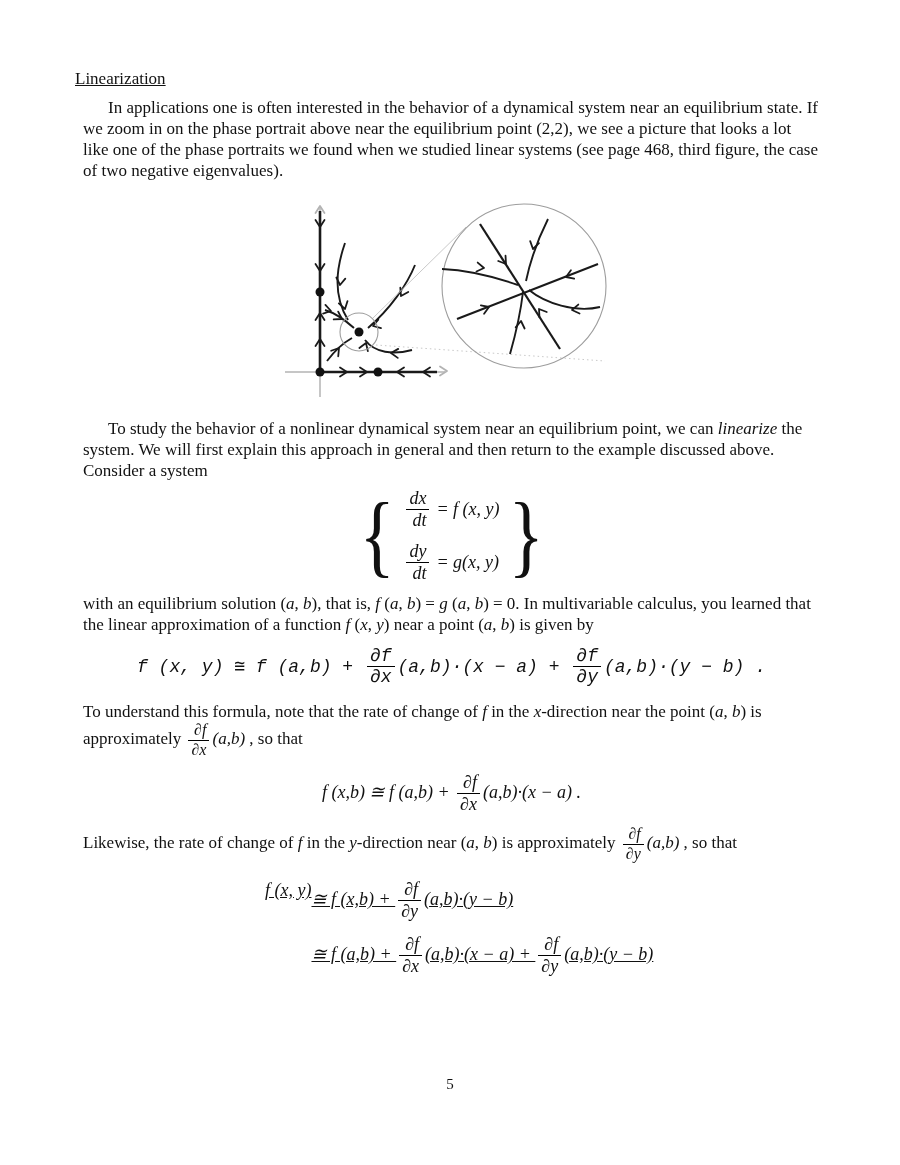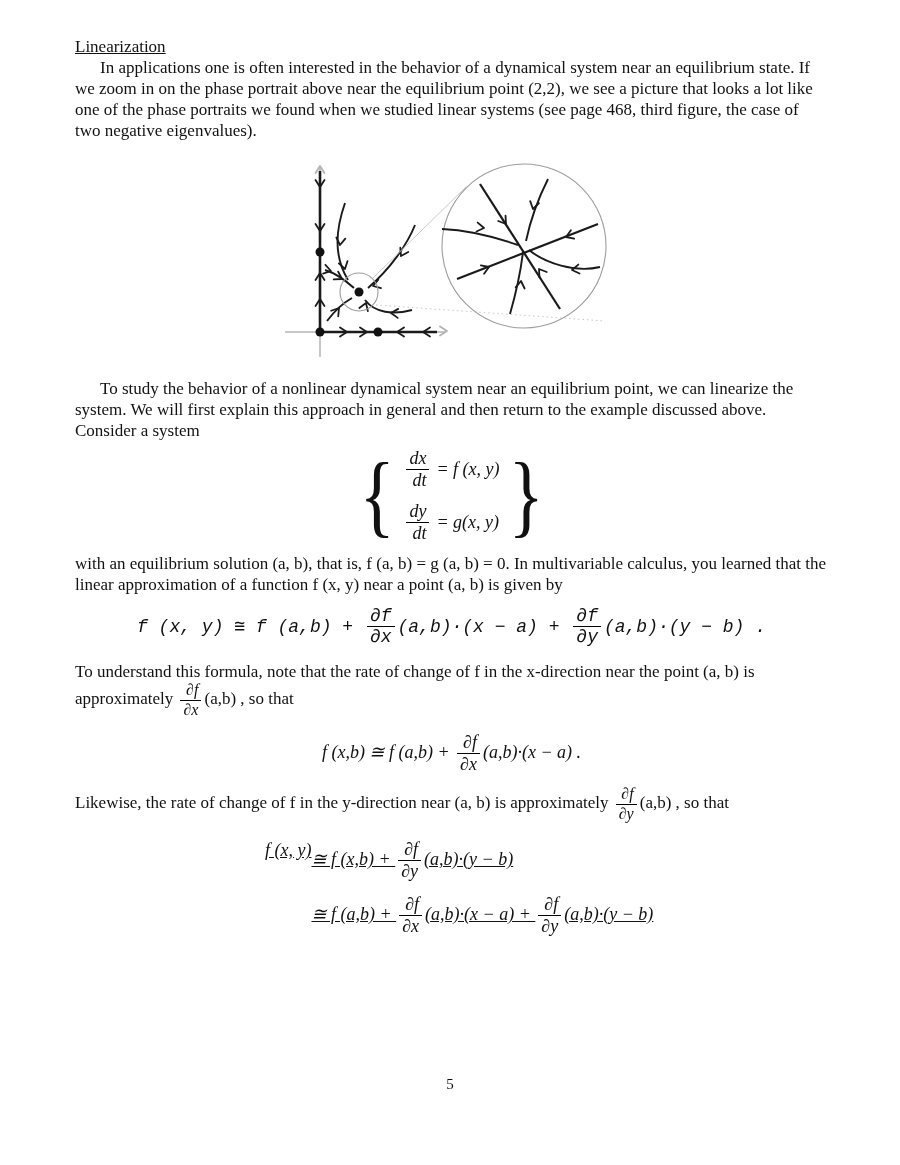--- a/index.html
+++ b/index.html
@@ -3,30 +3,30 @@
 <meta charset="utf-8">
 <style>
   html,body{margin:0;padding:0;background:#fff;}
   .page{
     position:relative;
     width:900px;height:1165px;
     background:#ffffff;
     font-family:"Liberation Serif", serif;
     font-size:17px;line-height:21px;color:#111;
     box-sizing:border-box;
-    padding:36px 72px 0 75px;
+    padding:68px 72px 0 75px;
     overflow:hidden;
   }
   h2.heading{
     font-size:17px;font-weight:normal;margin:0;
     text-decoration:underline;
   }
-  p.body{margin:0;}
+  p.body{margin:8px;}
   .indent{text-indent:25px;}
-  .it{}
+  .it{font-style:italic;}
   
   .mt{font-style:italic;}
   .frac{
     display:inline-block;vertical-align:middle;text-align:right;
     font-style:italic;margin:0 3px;line-height:1.05;
   }
   .frac .num{display:block;border-bottom:1.3px solid #000;padding:0 3px 1px 3px;}
   .frac .den{display:block;padding:1px 3px 0 3px;}
   .frac.inline{font-size:16px;}
   .eq-center{text-align:center;font-size:18px;}

